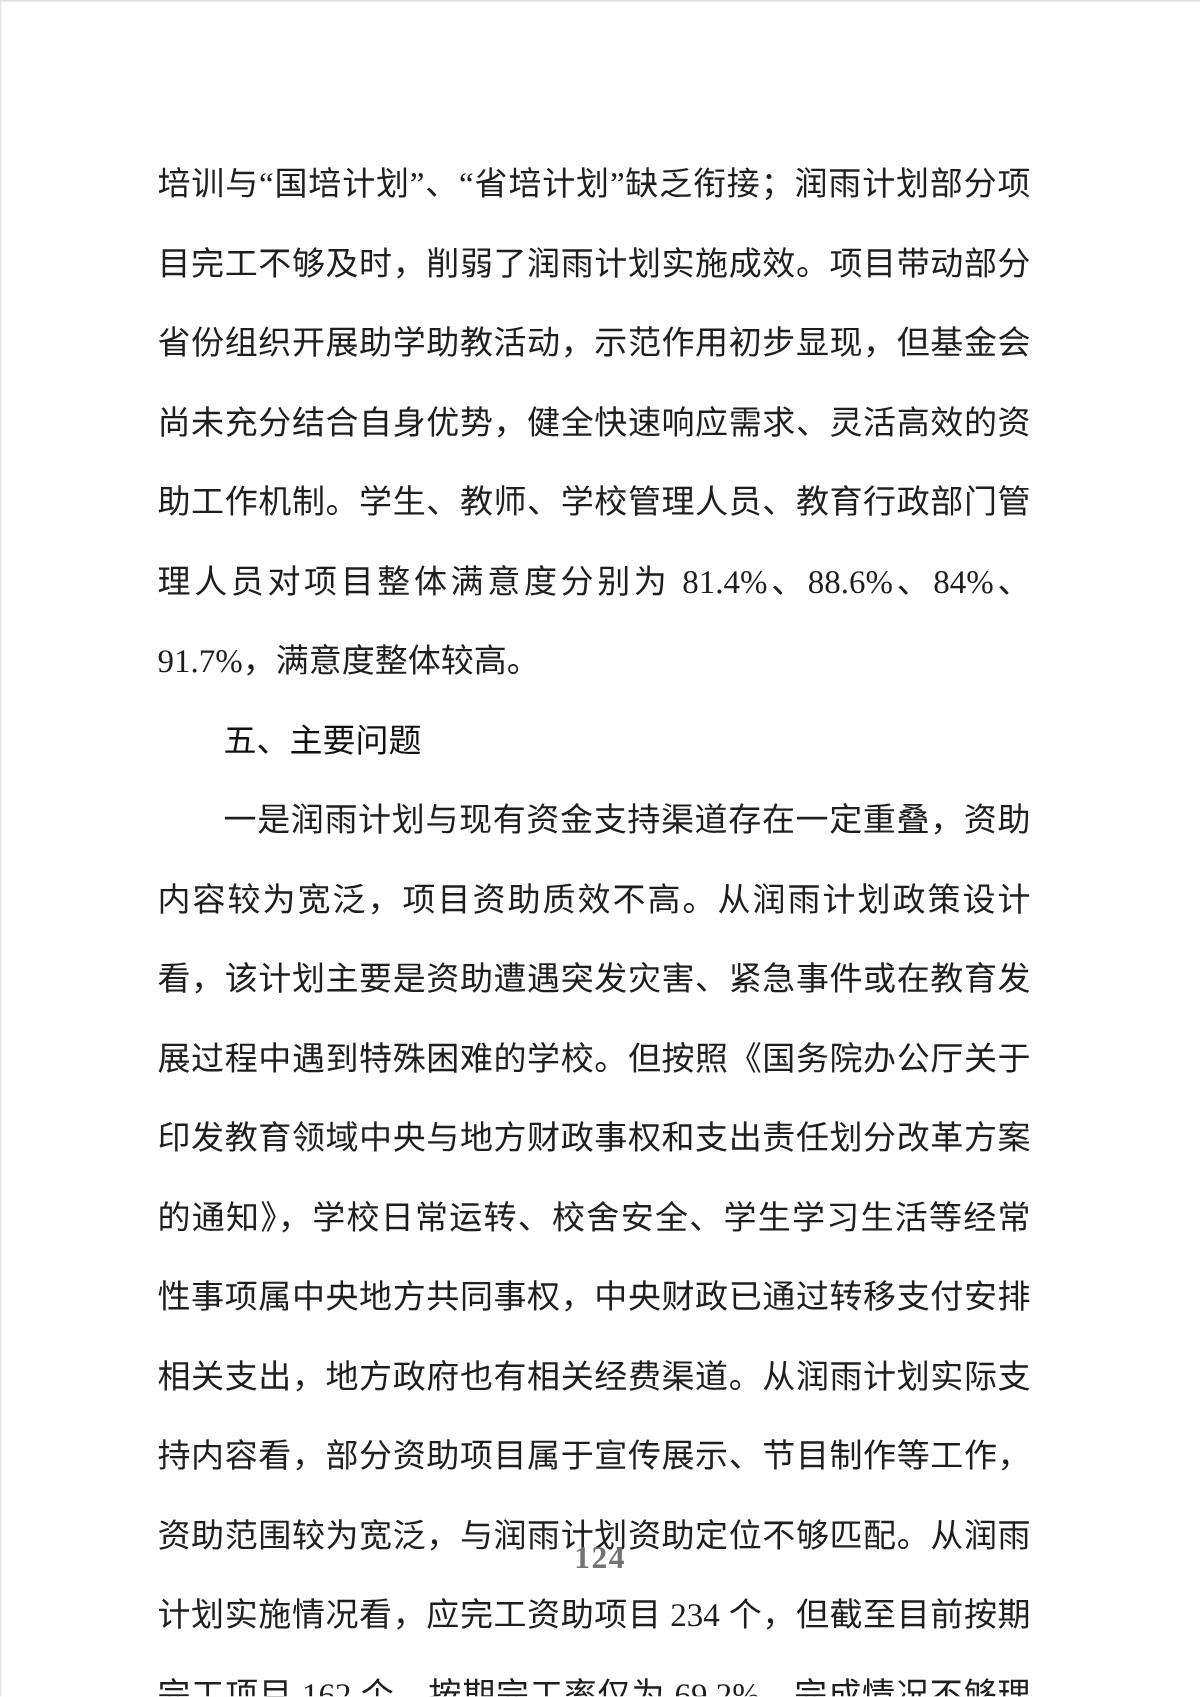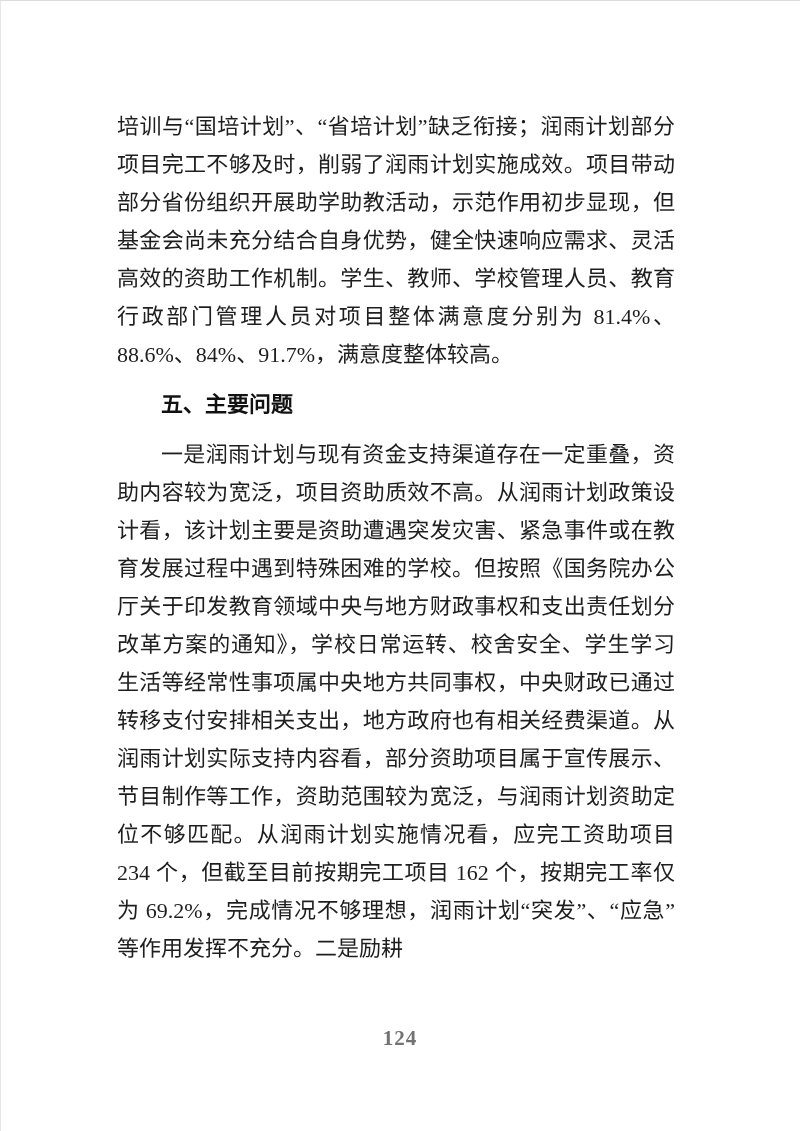--- a/index.html
+++ b/index.html
@@ -22,31 +22,31 @@
     position: absolute;
     left: 105px;
     top: 96px;
     width: 582px;
     font-size: 22px;
     line-height: 39.6px;
     text-align: justify;
     text-justify: inter-character;
   }
   .content p, .content h2, .content h3 {
-    margin: 12px;
+    margin: 0;
     padding: 0;
     font-size: 22px;
-    line-height: 38px;
+    line-height: 53px;
   }
   .para-continuation {
     text-indent: 0;
   }
   .section-heading {
     font-family: "Liberation Sans", "DejaVu Sans", sans-serif;
-    font-weight: 700;
+    font-weight: 400;
     font-size: 23px;
     text-indent: 2em;
     text-align: left;
     color: #111111;
   }
   .subsection-heading {
     font-weight: 700;
     font-size: 22px;
     text-indent: 2em;
     color: #161616;

